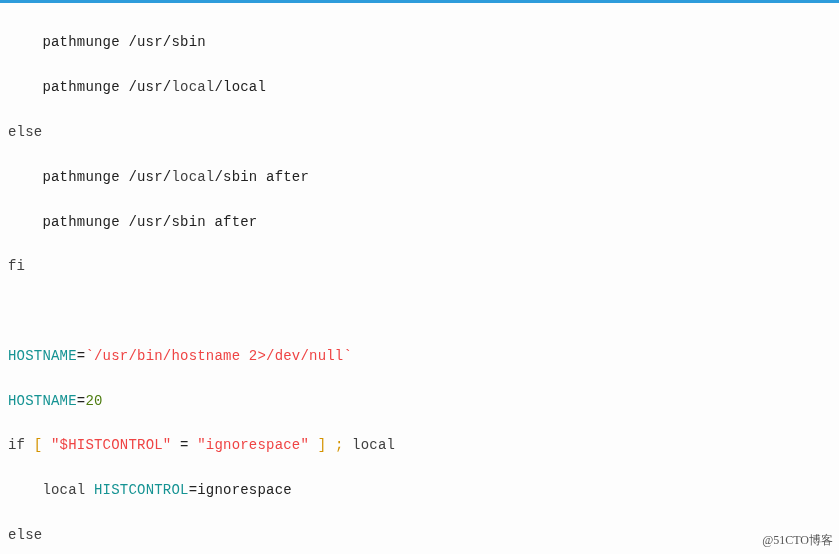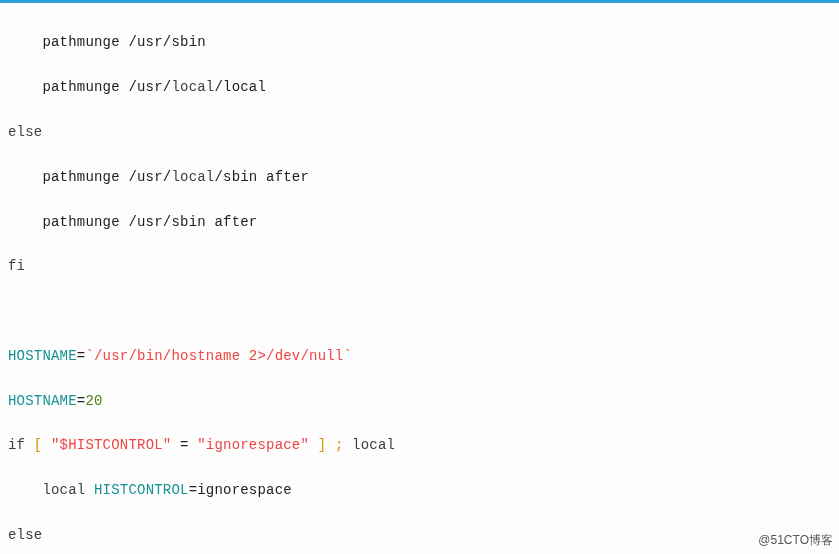--- a/index.html
+++ b/index.html
@@ -27,21 +27,21 @@
   .line { display:block; min-height: 1.6em; }
   .kw-yellow { color: #404040; }
   .kw-teal { color: #159393; }
   .kw-red { color: #ef4444; }
   .num { color: #4d7c0f; }
   .str-bracket { color: #d49300; }
   .watermark {
     position:absolute;
     bottom:4px;
     right:6px;
-    font-family: Liberation Sans, sans-serif;
+    font-family: Liberation Serif, serif;
     font-size:12px;
     color:#555;
   }
 </style>
 </head>
 <body>
 
 <div class="topbar"></div>
 <div class="code-area">
 <span class="line"><span>    pathmunge /usr/sbin</span></span>

